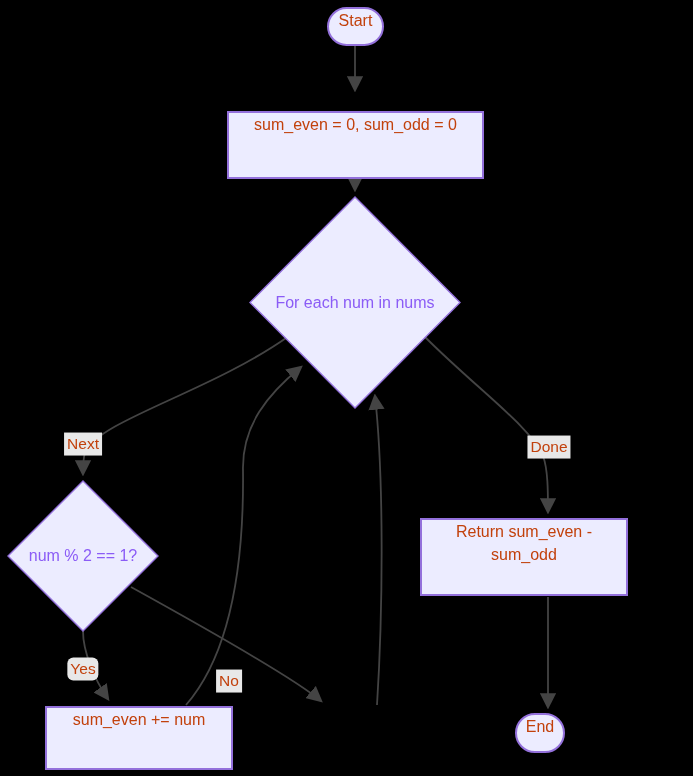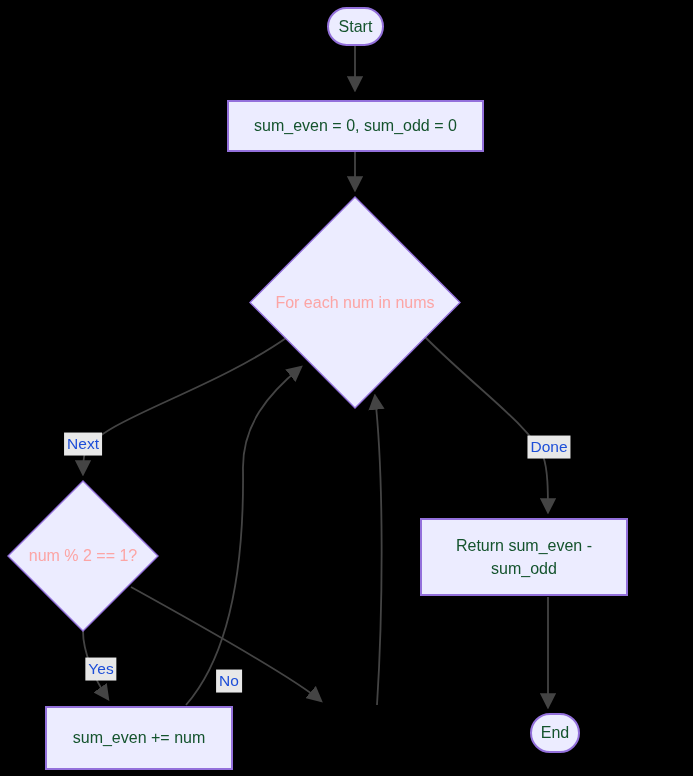--- a/index.html
+++ b/index.html
@@ -30,50 +30,49 @@
   .diamond {
     fill: #ECECFF;
     stroke: #9370DB;
     stroke-width: 1.4px;
   }
   .node {
     position: absolute;
     box-sizing: border-box;
     background: #ECECFF;
     border: 2px solid #9370DB;
-    color: #14532d;
+    color: #c2410c;
     font-size: 16px;
     display: flex;
     flex-direction: column;
     align-items: center;
-    justify-content: center;
     text-align: center;
     line-height: 1.45;
     z-index: 2;
   }
   .stadium {
     border-radius: 20px;
   }
   .diamond-label {
     position: absolute;
-    color: #fca5a5;
+    color: #8b5cf6;
     font-size: 16px;
     display: flex;
     align-items: center;
     justify-content: center;
     text-align: center;
     z-index: 2;
     background: transparent;
     border: none;
   }
   .edge-label {
     position: absolute;
     transform: translate(-50%, -50%);
     background: #e8e8e8;
-    color: #1d4ed8;
+    color: #c2410c;
     font-size: 15.5px;
     padding: 1px 3px;
     line-height: 1.35;
     z-index: 3;
     white-space: nowrap;
   }
 </style>
 </head>
 <body>
 
@@ -97,40 +96,40 @@
     <path class="edge" d="M548,597 L548,707" marker-end="url(#arrow)"></path>
 
     <polygon class="diamond" points="355,197 460,302.5 355,408 250,302.5"></polygon>
     <polygon class="diamond" points="83,481 158,556 83,631 8,556"></polygon>
   </svg>
 
   <div class="node stadium" style="left:327px; top:7px; width:57px; height:39px;">
     <span>Start</span>
   </div>
 
-  <div class="node" style="left:227px; top:100px; width:257px; height:52px;">
+  <div class="node" style="left:227px; top:111px; width:257px; height:68px;">
     <span>sum_even = 0, sum_odd = 0</span>
   </div>
 
   <div class="diamond-label" style="left:255px; top:284px; width:200px; height:37px;">For each num in nums</div>
 
   <div class="diamond-label" style="left:13px; top:540px; width:140px; height:32px;">num % 2 == 1?</div>
 
   <div class="node" style="left:45px; top:706px; width:188px; height:64px;">
     <span>sum_even += num</span>
   </div>
 
 
   <div class="node" style="left:420px; top:518px; width:208px; height:78px;">
     <span>Return sum_even -</span>
     <span>sum_odd</span>
   </div>
 
-  <div class="node stadium" style="left:530px; top:713px; width:50px; height:40px;">
+  <div class="node stadium" style="left:515px; top:713px; width:50px; height:40px;">
     <span>End</span>
   </div>
 
   <div class="edge-label" style="left:83px; top:444px;">Next</div>
-  <div class="edge-label" style="left:101px; top:669px;">Yes</div>
+  <div class="edge-label" style="left:83px; top:669px;border-radius:6px;">Yes</div>
   <div class="edge-label" style="left:229px; top:681px;">No</div>
   <div class="edge-label" style="left:549px; top:447px;">Done</div>
 
 </div>
 
 </body></html>

